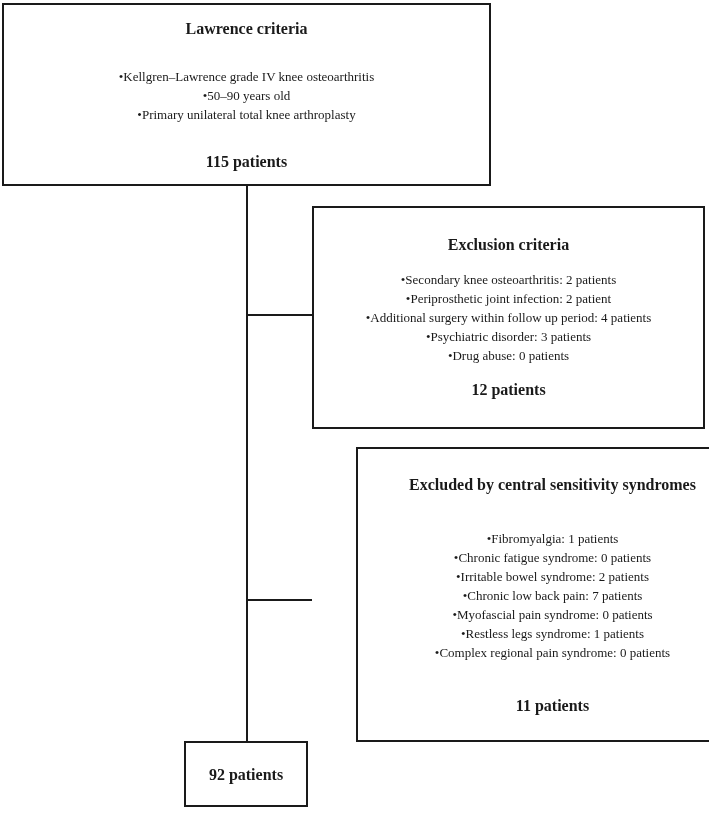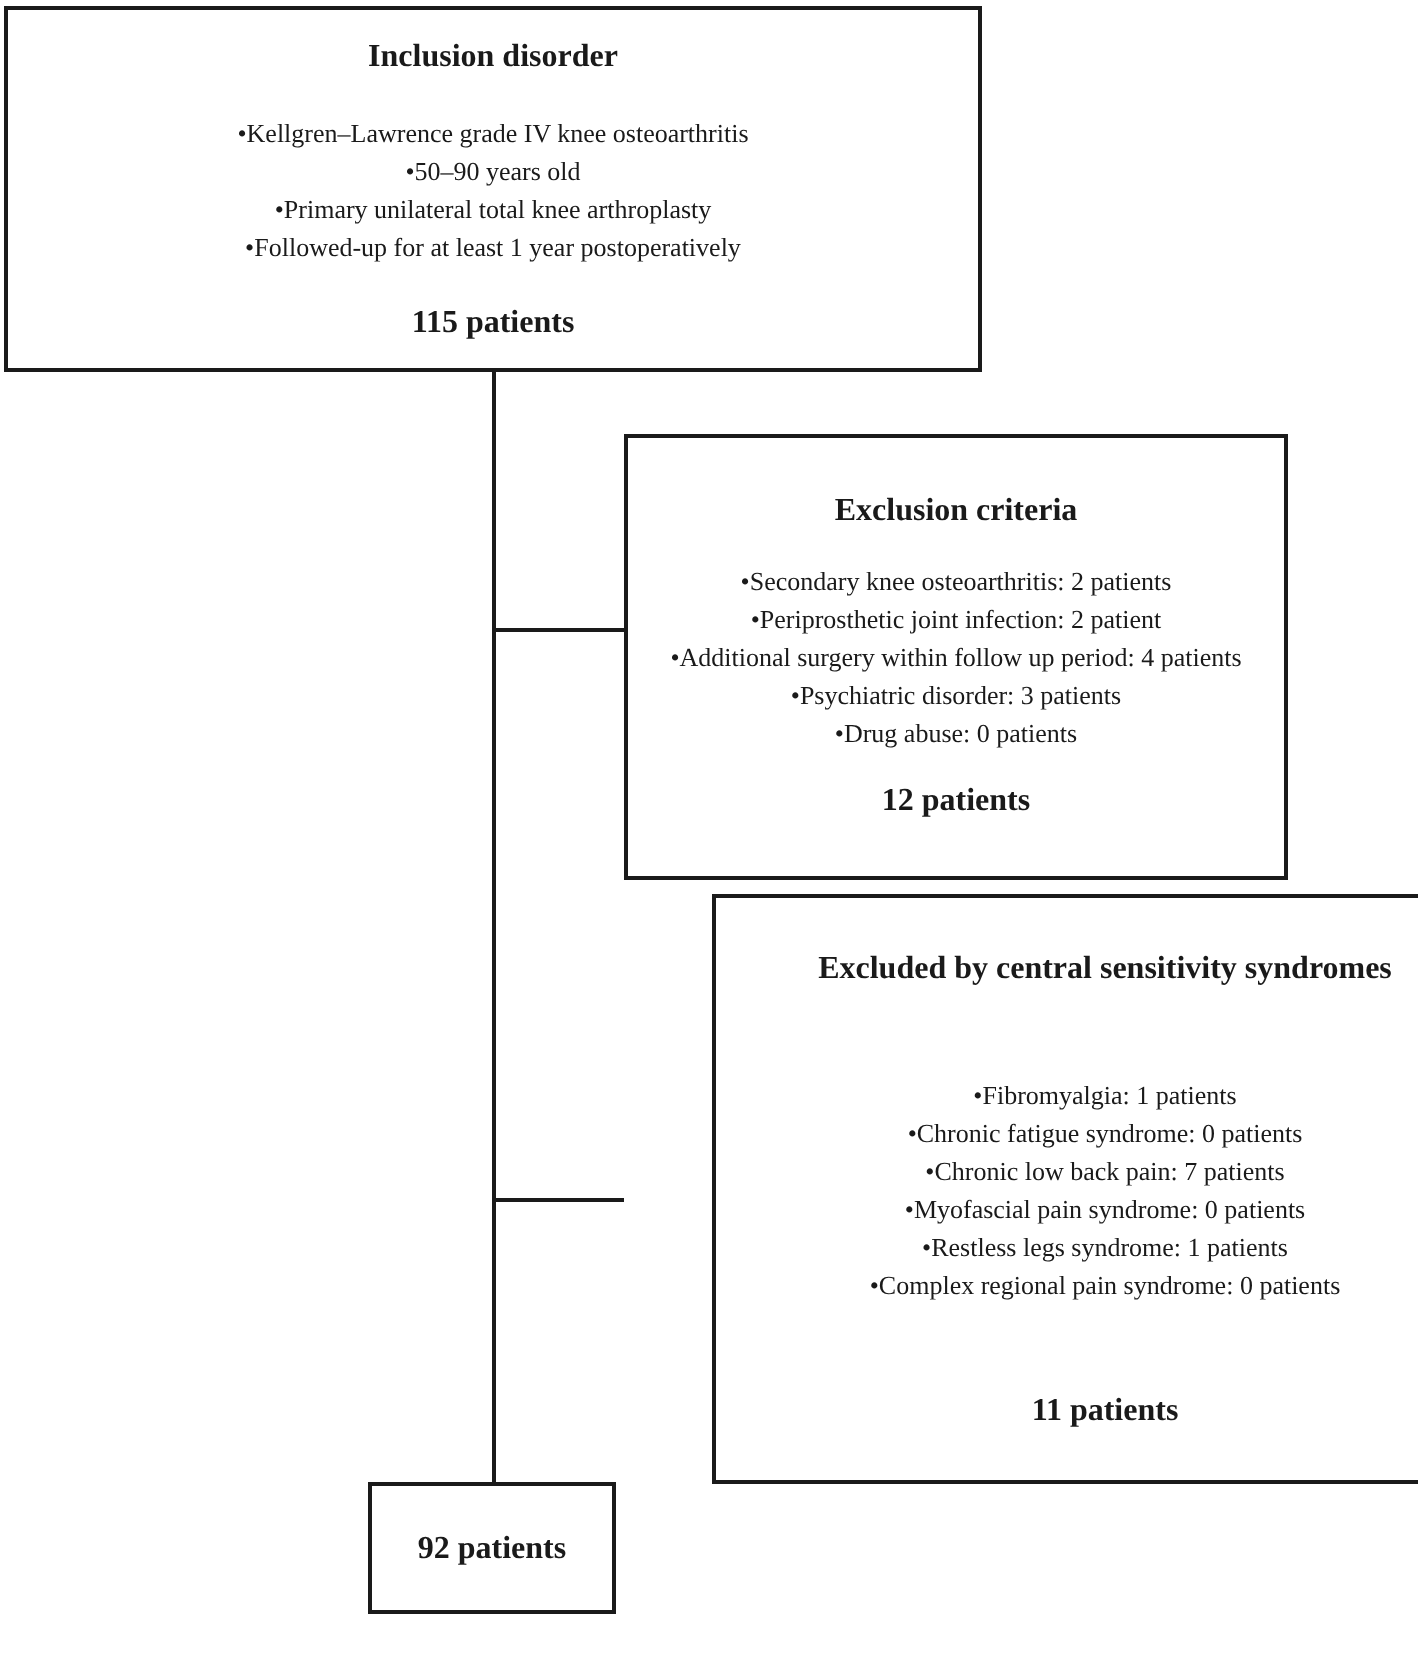--- a/index.html
+++ b/index.html
@@ -35,46 +35,45 @@
     font-size: 13px;
     line-height: 19px;
   }
   .bullet::before { content: "\2022 "; }
   .box-count {
     font-size: 16px;
     font-weight: bold;
     line-height: 19px;
   }
   .box-inclusion  { left: 2px;   top: 3px;   width: 489px; height: 183px; padding: 14px 8px 13px; }
-  .box-exclusion  { left: 312px; top: 217px; width: 332px; height: 223px; padding: 27px 8px 28px; }
+  .box-exclusion  { left: 312px; top: 206px; width: 393px; height: 223px; padding: 27px 8px 28px; }
   .box-css        { left: 312px; top: 447px; width: 393px; height: 295px; padding: 26px 8px 25px; margin-left: 44px; }
   .box-final      { left: 184px; top: 741px; width: 124px; height: 66px;  justify-content: center; }
   .connector { position: absolute; background: #1a1a1a; }
   .connector.v  { left: 246px; top: 186px; width: 2px;  height: 575px; }
   .connector.h  { left: 247px; width: 65px; height: 2px; }
   .connector.h1 { top: 314px; }
   .connector.h2 { top: 599px; }
 </style>
 </head>
 <body>
 
 <div class="canvas">
 
   <div class="connector v"></div>
   <div class="connector h h1"></div>
   <div class="connector h h2"></div>
 
   <section class="box box-inclusion">
-    <h2 class="box-title">Inclusion disorder</h2>
+    <h2 class="box-title">Lawrence criteria</h2>
     <ul class="bullets">
 
     <li class="bullet">Kellgren–Lawrence grade IV knee osteoarthritis</li>
         <li class="bullet">50–90 years old</li>
         <li class="bullet">Primary unilateral total knee arthroplasty</li>
-        <li class="bullet">Followed-up for at least 1 year postoperatively</li>
       </ul>
     <div class="box-count">115 patients</div>
   </section>
 
   <section class="box box-exclusion">
     <h2 class="box-title">Exclusion criteria</h2>
     <ul class="bullets">
 
     <li class="bullet">Secondary knee osteoarthritis: 2 patients</li>
         <li class="bullet">Periprosthetic joint infection: 2 patient</li>
@@ -84,20 +83,21 @@
       </ul>
     <div class="box-count">12 patients</div>
   </section>
 
   <section class="box box-css">
     <h2 class="box-title">Excluded by central sensitivity syndromes</h2>
     <ul class="bullets">
 
     <li class="bullet">Fibromyalgia: 1 patients</li>
         <li class="bullet">Chronic fatigue syndrome: 0 patients</li>
+        <li class="bullet">Irritable bowel syndrome: 2 patients</li>
         <li class="bullet">Chronic low back pain: 7 patients</li>
         <li class="bullet">Myofascial pain syndrome: 0 patients</li>
         <li class="bullet">Restless legs syndrome: 1 patients</li>
         <li class="bullet">Complex regional pain syndrome: 0 patients</li>
       </ul>
     <div class="box-count">11 patients</div>
   </section>
 
   <section class="box box-final">
     <div class="box-count">92 patients</div>

